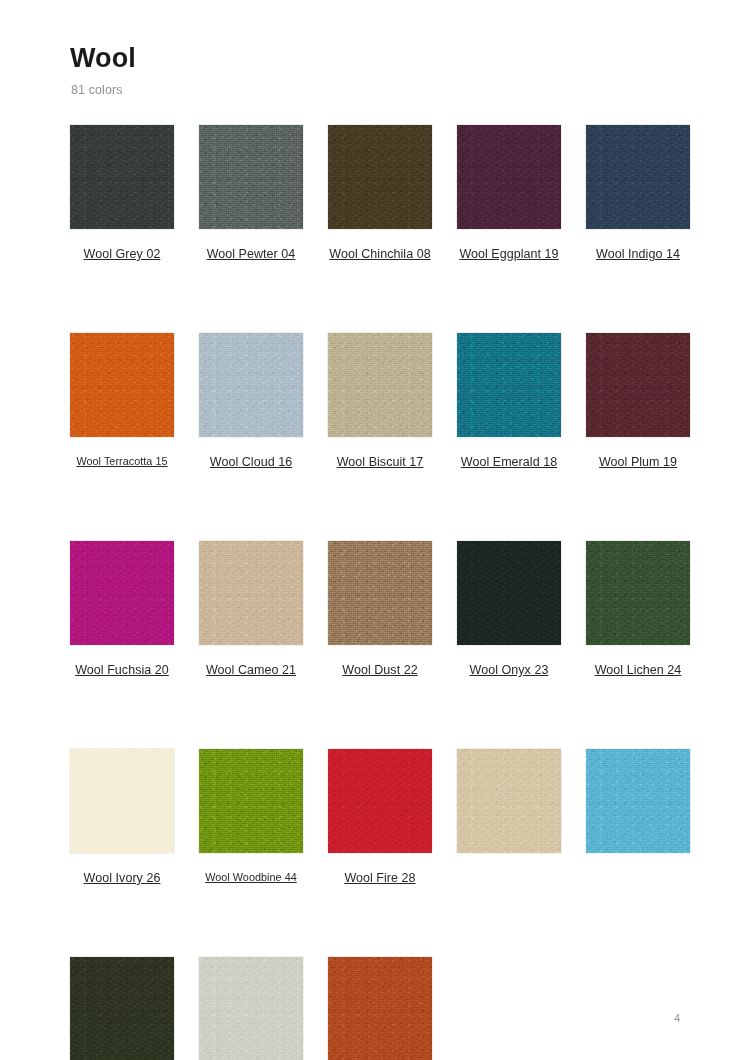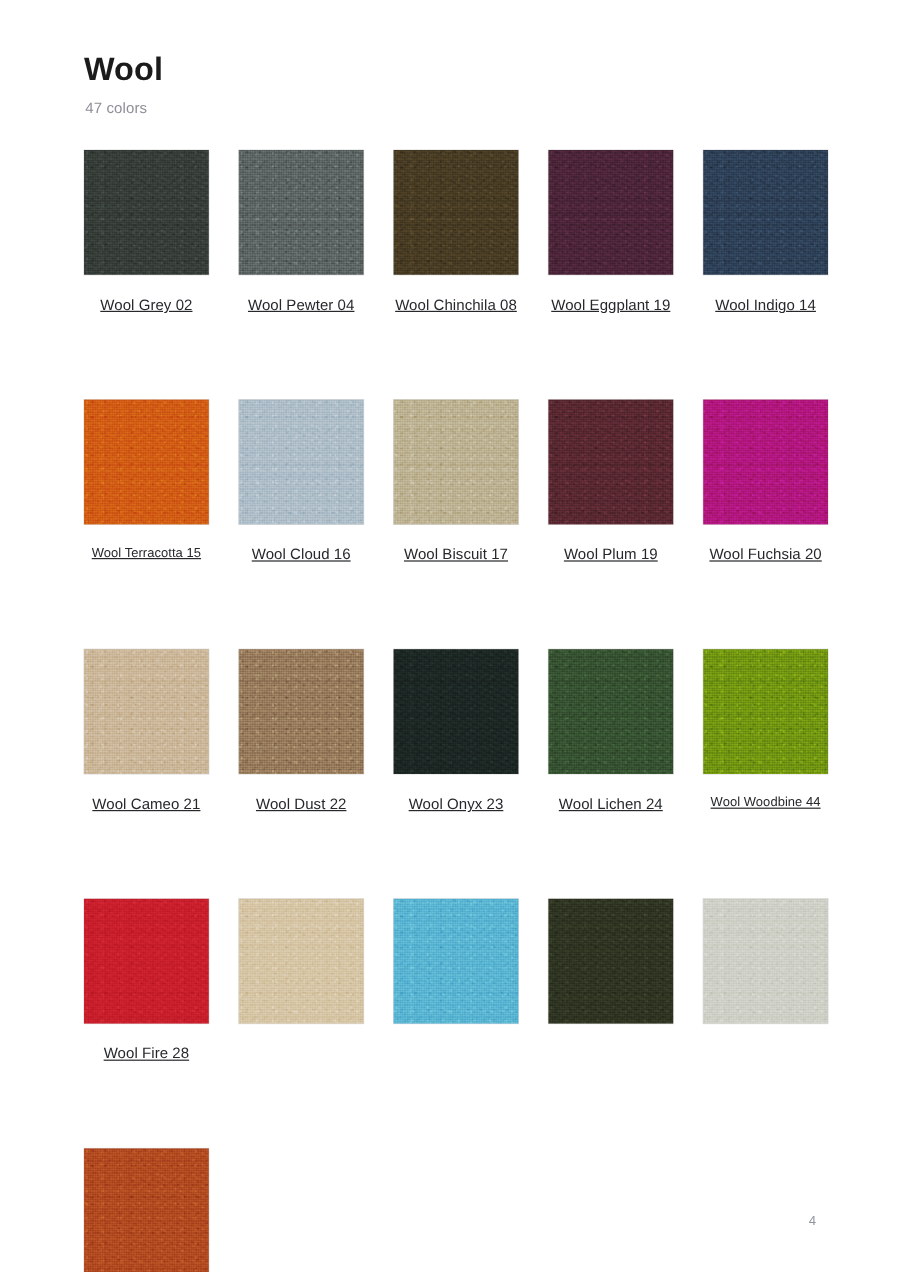--- a/index.html
+++ b/index.html
@@ -141,21 +141,21 @@
     text-align: right;
   }
 </style>
 </head>
 <body>
 
 <div class="page">
 
   <div class="header">
     <h1 class="page-title">Wool</h1>
-    <div class="page-subtitle">47 colors</div>
+    <div class="page-subtitle">81 colors</div>
   </div>
 
   <div class="grid" id="swatch-grid">
       <div class="swatch-cell">
         <div class="swatch-chip" style="background: rgb(53, 60, 56);">
           <span class="chip-heather"></span>
         </div>
         <div class="swatch-label">Wool Grey 02</div>
       </div>
       <div class="swatch-cell">
@@ -194,20 +194,26 @@
         </div>
         <div class="swatch-label">Wool Cloud 16</div>
       </div>
       <div class="swatch-cell">
         <div class="swatch-chip" style="background: rgb(188, 177, 145);">
           <span class="chip-heather"></span>
         </div>
         <div class="swatch-label">Wool Biscuit 17</div>
       </div>
       <div class="swatch-cell">
+        <div class="swatch-chip" style="background: rgb(20, 114, 135);">
+          <span class="chip-heather"></span>
+        </div>
+        <div class="swatch-label">Wool Emerald 18</div>
+      </div>
+      <div class="swatch-cell">
         <div class="swatch-chip" style="background: rgb(87, 38, 47);">
           <span class="chip-heather"></span>
         </div>
         <div class="swatch-label">Wool Plum 19</div>
       </div>
       <div class="swatch-cell">
         <div class="swatch-chip" style="background: rgb(176, 21, 124);">
           <span class="chip-heather"></span>
         </div>
         <div class="swatch-label">Wool Fuchsia 20</div>
@@ -230,20 +236,26 @@
         </div>
         <div class="swatch-label">Wool Onyx 23</div>
       </div>
       <div class="swatch-cell">
         <div class="swatch-chip" style="background: rgb(52, 80, 47);">
           <span class="chip-heather"></span>
         </div>
         <div class="swatch-label">Wool Lichen 24</div>
       </div>
       <div class="swatch-cell">
+        <div class="swatch-chip" style="background: rgb(244, 238, 214);">
+          <span class="chip-heather"></span>
+        </div>
+        <div class="swatch-label">Wool Ivory 26</div>
+      </div>
+      <div class="swatch-cell">
         <div class="swatch-chip" style="background: rgb(111, 148, 16);">
           <span class="chip-heather"></span>
         </div>
         <div class="swatch-label sm">Wool Woodbine 44</div>
       </div>
       <div class="swatch-cell">
         <div class="swatch-chip" style="background: rgb(200, 29, 42);">
           <span class="chip-heather"></span>
         </div>
         <div class="swatch-label">Wool Fire 28</div>

